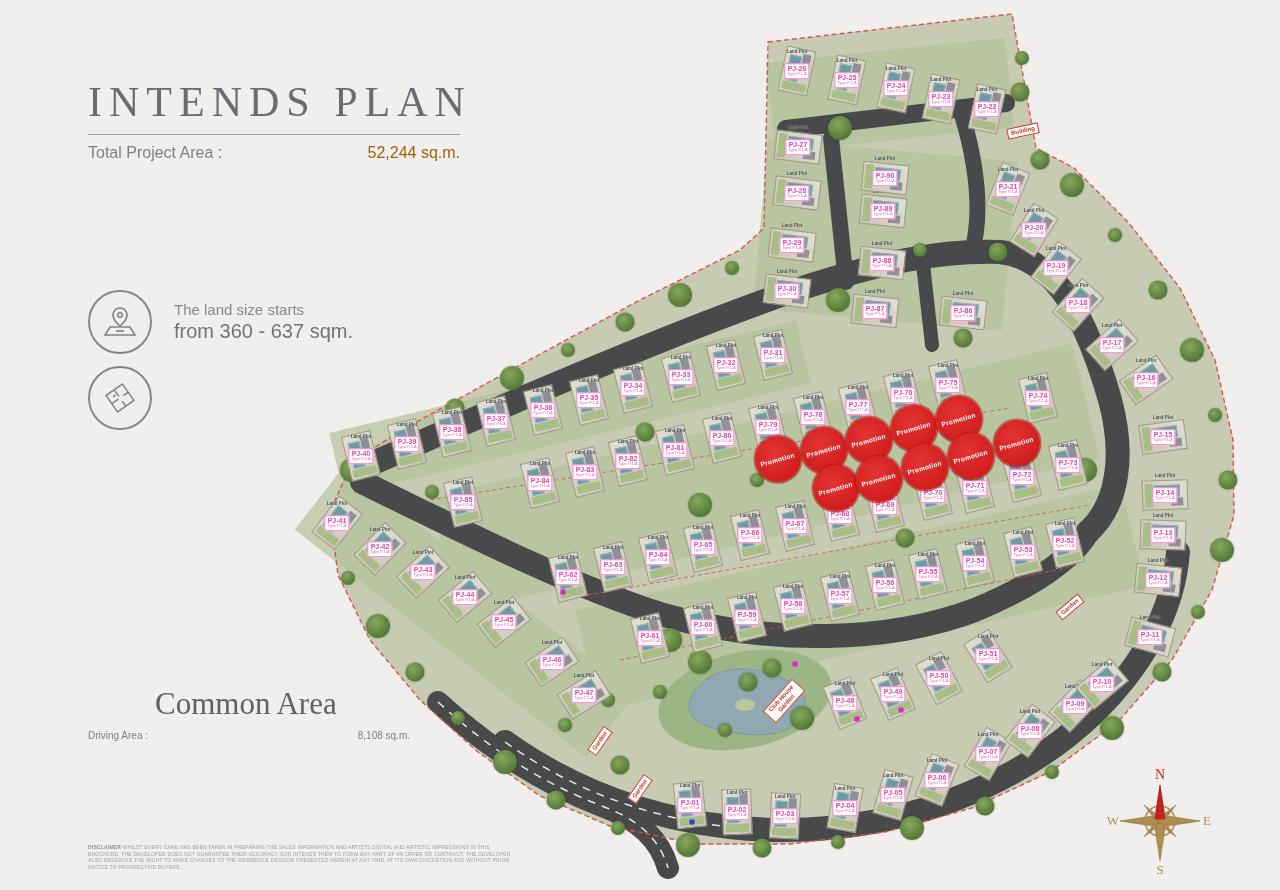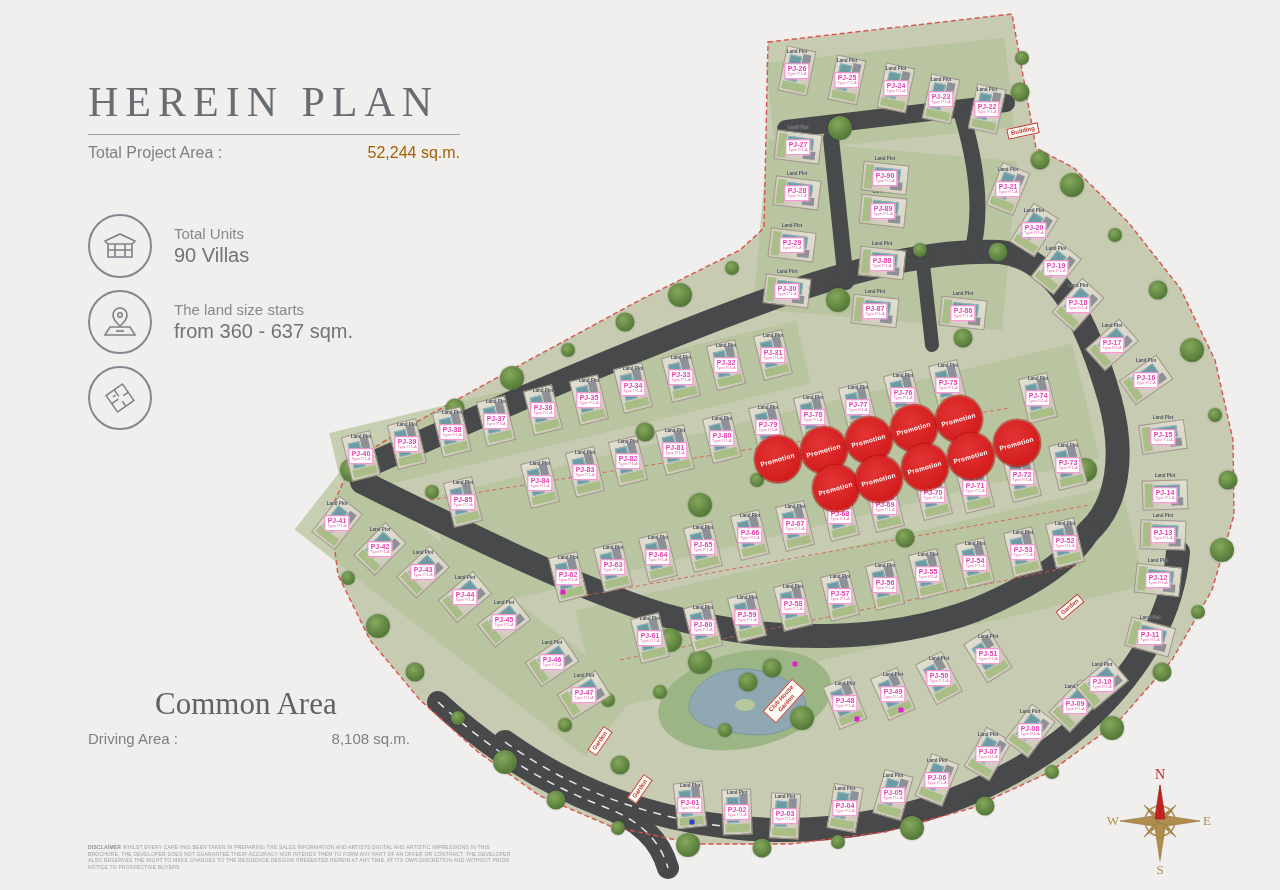--- a/index.html
+++ b/index.html
@@ -24,21 +24,21 @@
     width:60px;height:60px;border:2px solid #83888e;border-radius:50%;
     display:flex;align-items:center;justify-content:center;flex:0 0 auto;
   }
   .stat-texts{margin-left:22px;}
   .stat-label{font-size:15px;color:#84898f;margin-bottom:2px;}
   .stat-value{font-size:20px;color:#6f747a;}
   .common-heading{
     position:absolute;left:155px;top:686px;
     font-family:"Liberation Serif",serif;font-size:31px;color:#5d6268;
   }
-  .ca-row{position:absolute;left:88px;width:322px;display:flex;justify-content:space-between;font-size:15px;color:#7c8187;}
+  .ca-row{position:absolute;left:88px;width:322px;display:flex;justify-content:space-between;font-size:10px;color:#7c8187;}
   .disclaimer{
     position:absolute;left:88px;top:844px;width:424px;
     font-size:5px;line-height:6.5px;color:#9ba1a8;letter-spacing:.2px;
   }
   .disclaimer b{color:#8b9198;}
   
   #map{position:absolute;left:0;top:0;width:1280px;height:890px;}
   #base-svg{position:absolute;left:0;top:0;z-index:1;}
   .tree{
     position:absolute;border-radius:50%;z-index:4;
@@ -1318,40 +1318,27 @@
     <div class="sign" style="left: 1070px; top: 607px; transform: translate(-50%, -50%) rotate(-40deg);">Garden</div>
     <div class="sign" style="left: 1023px; top: 131px; transform: translate(-50%, -50%) rotate(-12deg);">Building</div>
     <div class="dot" style="left: 563px; top: 592px; background: rgb(229, 31, 209);"></div>
     <div class="dot" style="left: 857px; top: 719px; background: rgb(229, 31, 209);"></div>
     <div class="dot" style="left: 901px; top: 710px; background: rgb(229, 31, 209);"></div>
     <div class="dot" style="left: 795px; top: 664px; background: rgb(229, 31, 209);"></div>
     <div class="dot" style="left: 692px; top: 822px; background: rgb(43, 63, 216);"></div>
   </div>
 
 <div class="panel">
-  <div class="title">HEREIN PLAN</div>
+  <div class="title">INTENDS PLAN</div>
   <div class="title-rule"></div>
   <div class="tpa-row">
     <span>Total Project Area :</span>
     <span class="tpa-val">52,244 sq.m.</span>
   </div>
 
-  <div class="stat" style="top:214px;">
-    <div class="stat-circle">
-      <svg width="36" height="30" viewBox="0 0 36 30" fill="none" stroke="#7d8288" stroke-width="1.6">
-        <path d="M3,10 L18,3 L33,10 L30,13 L6,13 Z"></path>
-        <path d="M6,13 L6,26 L30,26 L30,13"></path>
-        <path d="M13,13 L13,26 M23,13 L23,26 M6,19 L30,19"></path>
-      </svg>
-    </div>
-    <div class="stat-texts">
-      <div class="stat-label">Total Units</div>
-      <div class="stat-value">90 Villas</div>
-    </div>
-  </div>
 
   <div class="stat" style="top:290px;">
     <div class="stat-circle">
       <svg width="36" height="34" viewBox="0 0 36 34" fill="none" stroke="#7d8288" stroke-width="1.6">
         <path d="M18,3 c4,0 7,3 7,7 c0,5 -7,11 -7,11 c0,0 -7,-6 -7,-11 c0,-4 3,-7 7,-7 Z"></path>
         <circle cx="18" cy="10" r="2.2"></circle>
         <path d="M8,22 L28,22 L33,30 L3,30 Z"></path>
         <path d="M14,26 L22,26"></path>
       </svg>
     </div>

